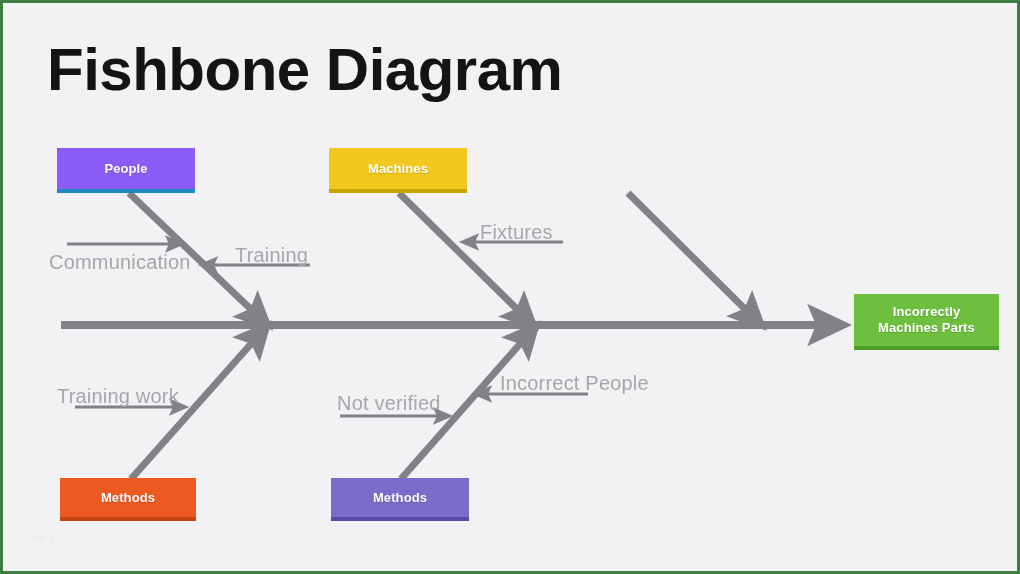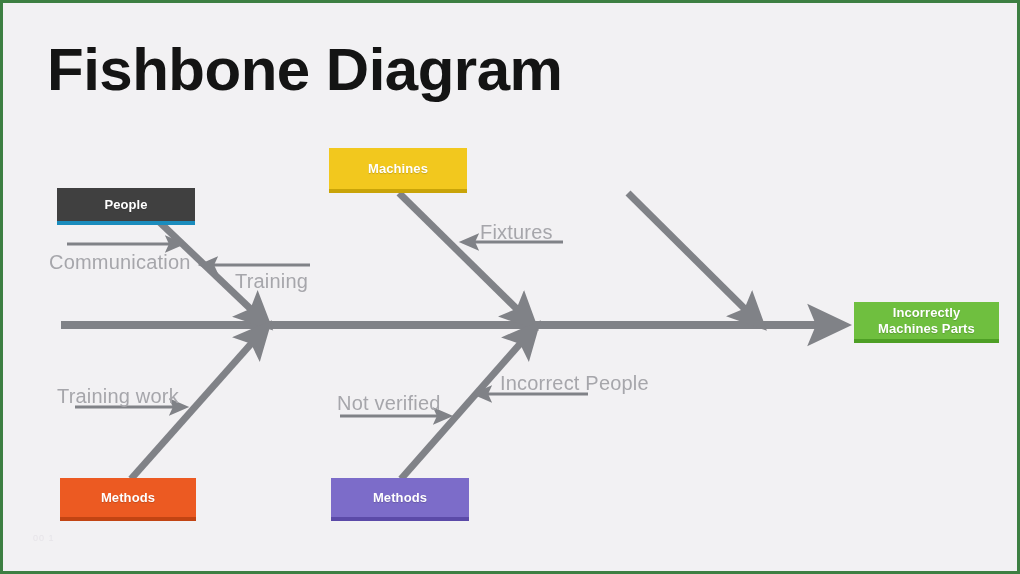--- a/index.html
+++ b/index.html
@@ -131,52 +131,52 @@
     <g>
       <line x1="337" y1="413" x2="440" y2="413" stroke="#808287" stroke-width="3.2" marker-end="url(#smallHead)"></line>
     </g>
     <g>
       <line x1="585" y1="391" x2="479" y2="391" stroke="#808287" stroke-width="3.2" marker-end="url(#smallHead)"></line>
     </g>
   </svg>
 
   <div class="sub-label" style="left:46px; top:248px;">Communication</div>
 
-  <div class="sub-label" style="left:232px; top:241px;margin-top:26px;">Training</div>
+  <div class="sub-label" style="left:232px; top:241px;">Training</div>
 
   <div class="sub-label" style="left:477px; top:218px;">Fixtures</div>
 
   <div class="sub-label" style="left:54px; top:382px;">Training work</div>
 
   <div class="sub-label" style="left:334px; top:389px;">Not verified</div>
 
   <div class="sub-label" style="left:497px; top:369px;">Incorrect People</div>
 
-  <div class="cat-box" style="left:54px; top:145px; width:138px; height:37px;
-              background:#404040; border-bottom:4px solid #1b8cbd;margin-top:40px;">
+  <div class="cat-box" style="left:54px; top:145px; width:138px; height:45px;
+              background:#8b5cf6; border-bottom:4px solid #1b8cbd;">
     <span class="cat-label">People</span>
   </div>
 
   <div class="cat-box" style="left:326px; top:145px; width:138px; height:45px;
               background:#f2c81e; border-bottom:4px solid #c9a408;">
     <span class="cat-label">Machines</span>
   </div>
 
 
   <div class="cat-box" style="left:57px; top:475px; width:136px; height:43px;
               background:#ec5a22; border-bottom:4px solid #c24413;">
     <span class="cat-label">Methods</span>
   </div>
 
   <div class="cat-box" style="left:328px; top:475px; width:138px; height:43px;
               background:#7c6cc9; border-bottom:4px solid #5b4aa8;">
     <span class="cat-label">Methods</span>
   </div>
 
-  <div class="cat-box" style="left:851px; top:299px; width:145px; height:41px;
+  <div class="cat-box" style="left:851px; top:291px; width:145px; height:56px;
               background:#6fbf3f; border-bottom:4px solid #4e9f25; flex-direction:column;">
     <span class="cat-label">Incorrectly</span>
     <span class="cat-label">Machines Parts</span>
   </div>
 
   <div id="watermark">00 1</div>
 
 </div>
 
 </body></html>

